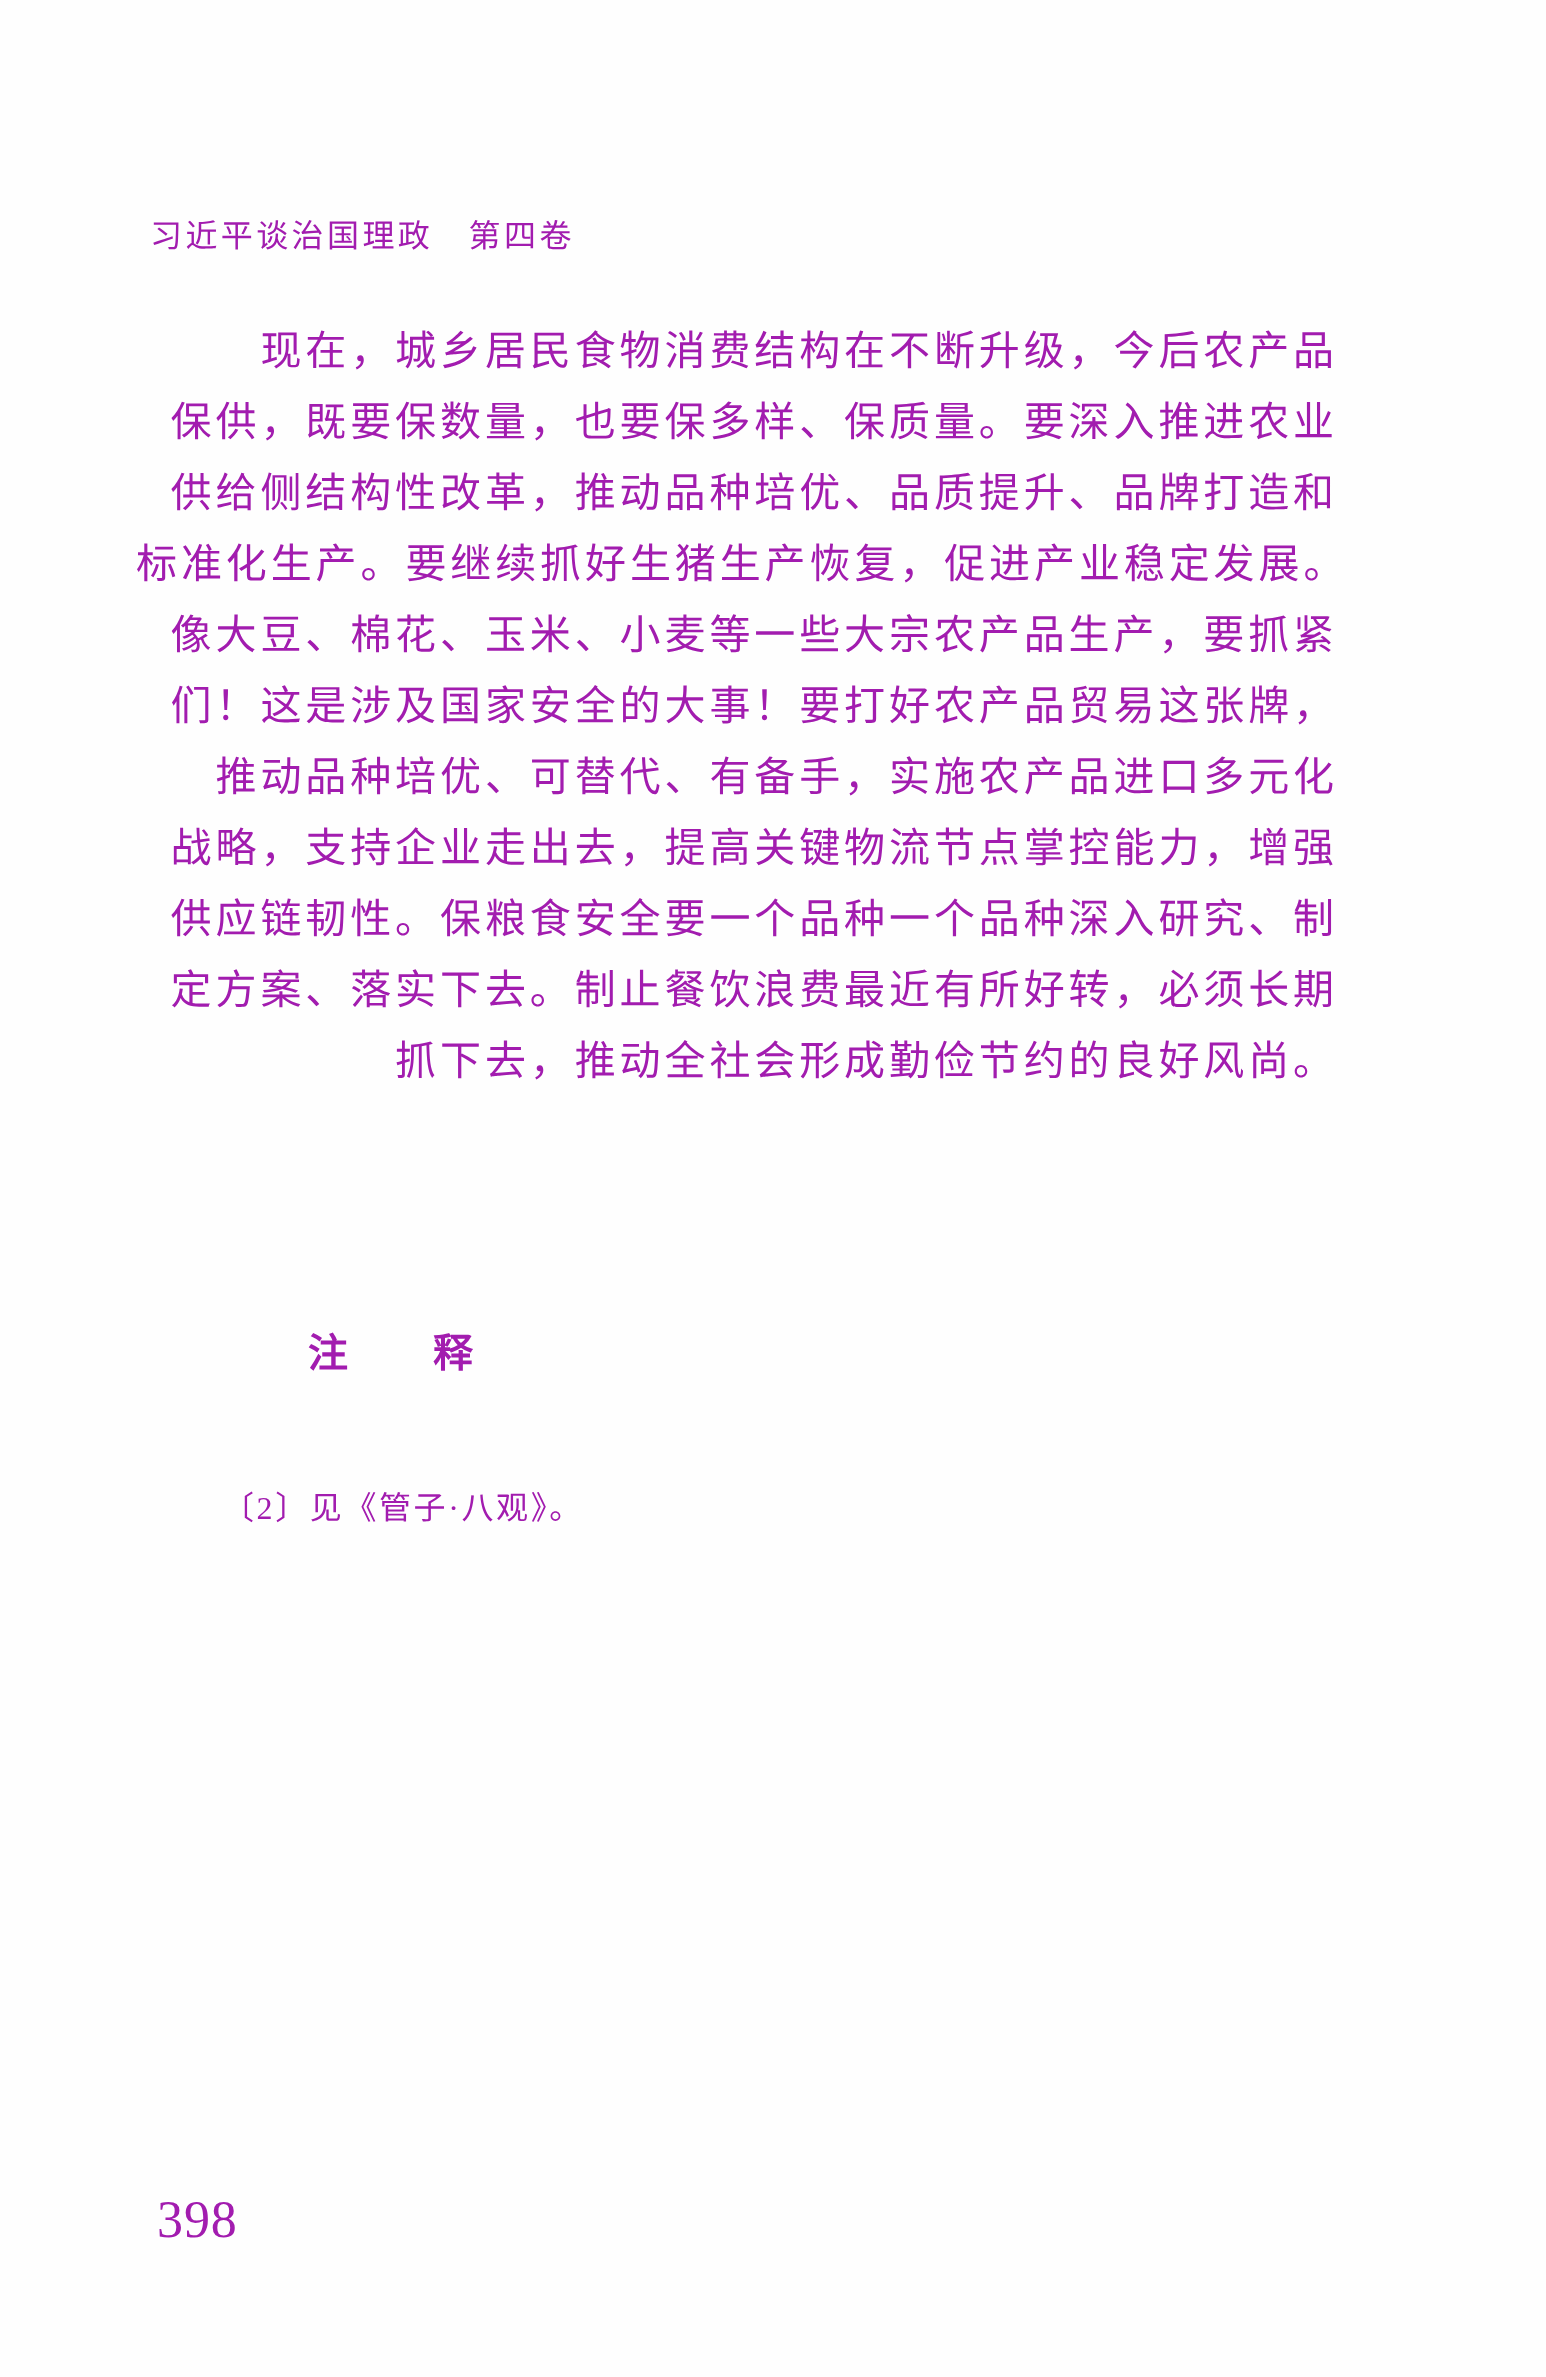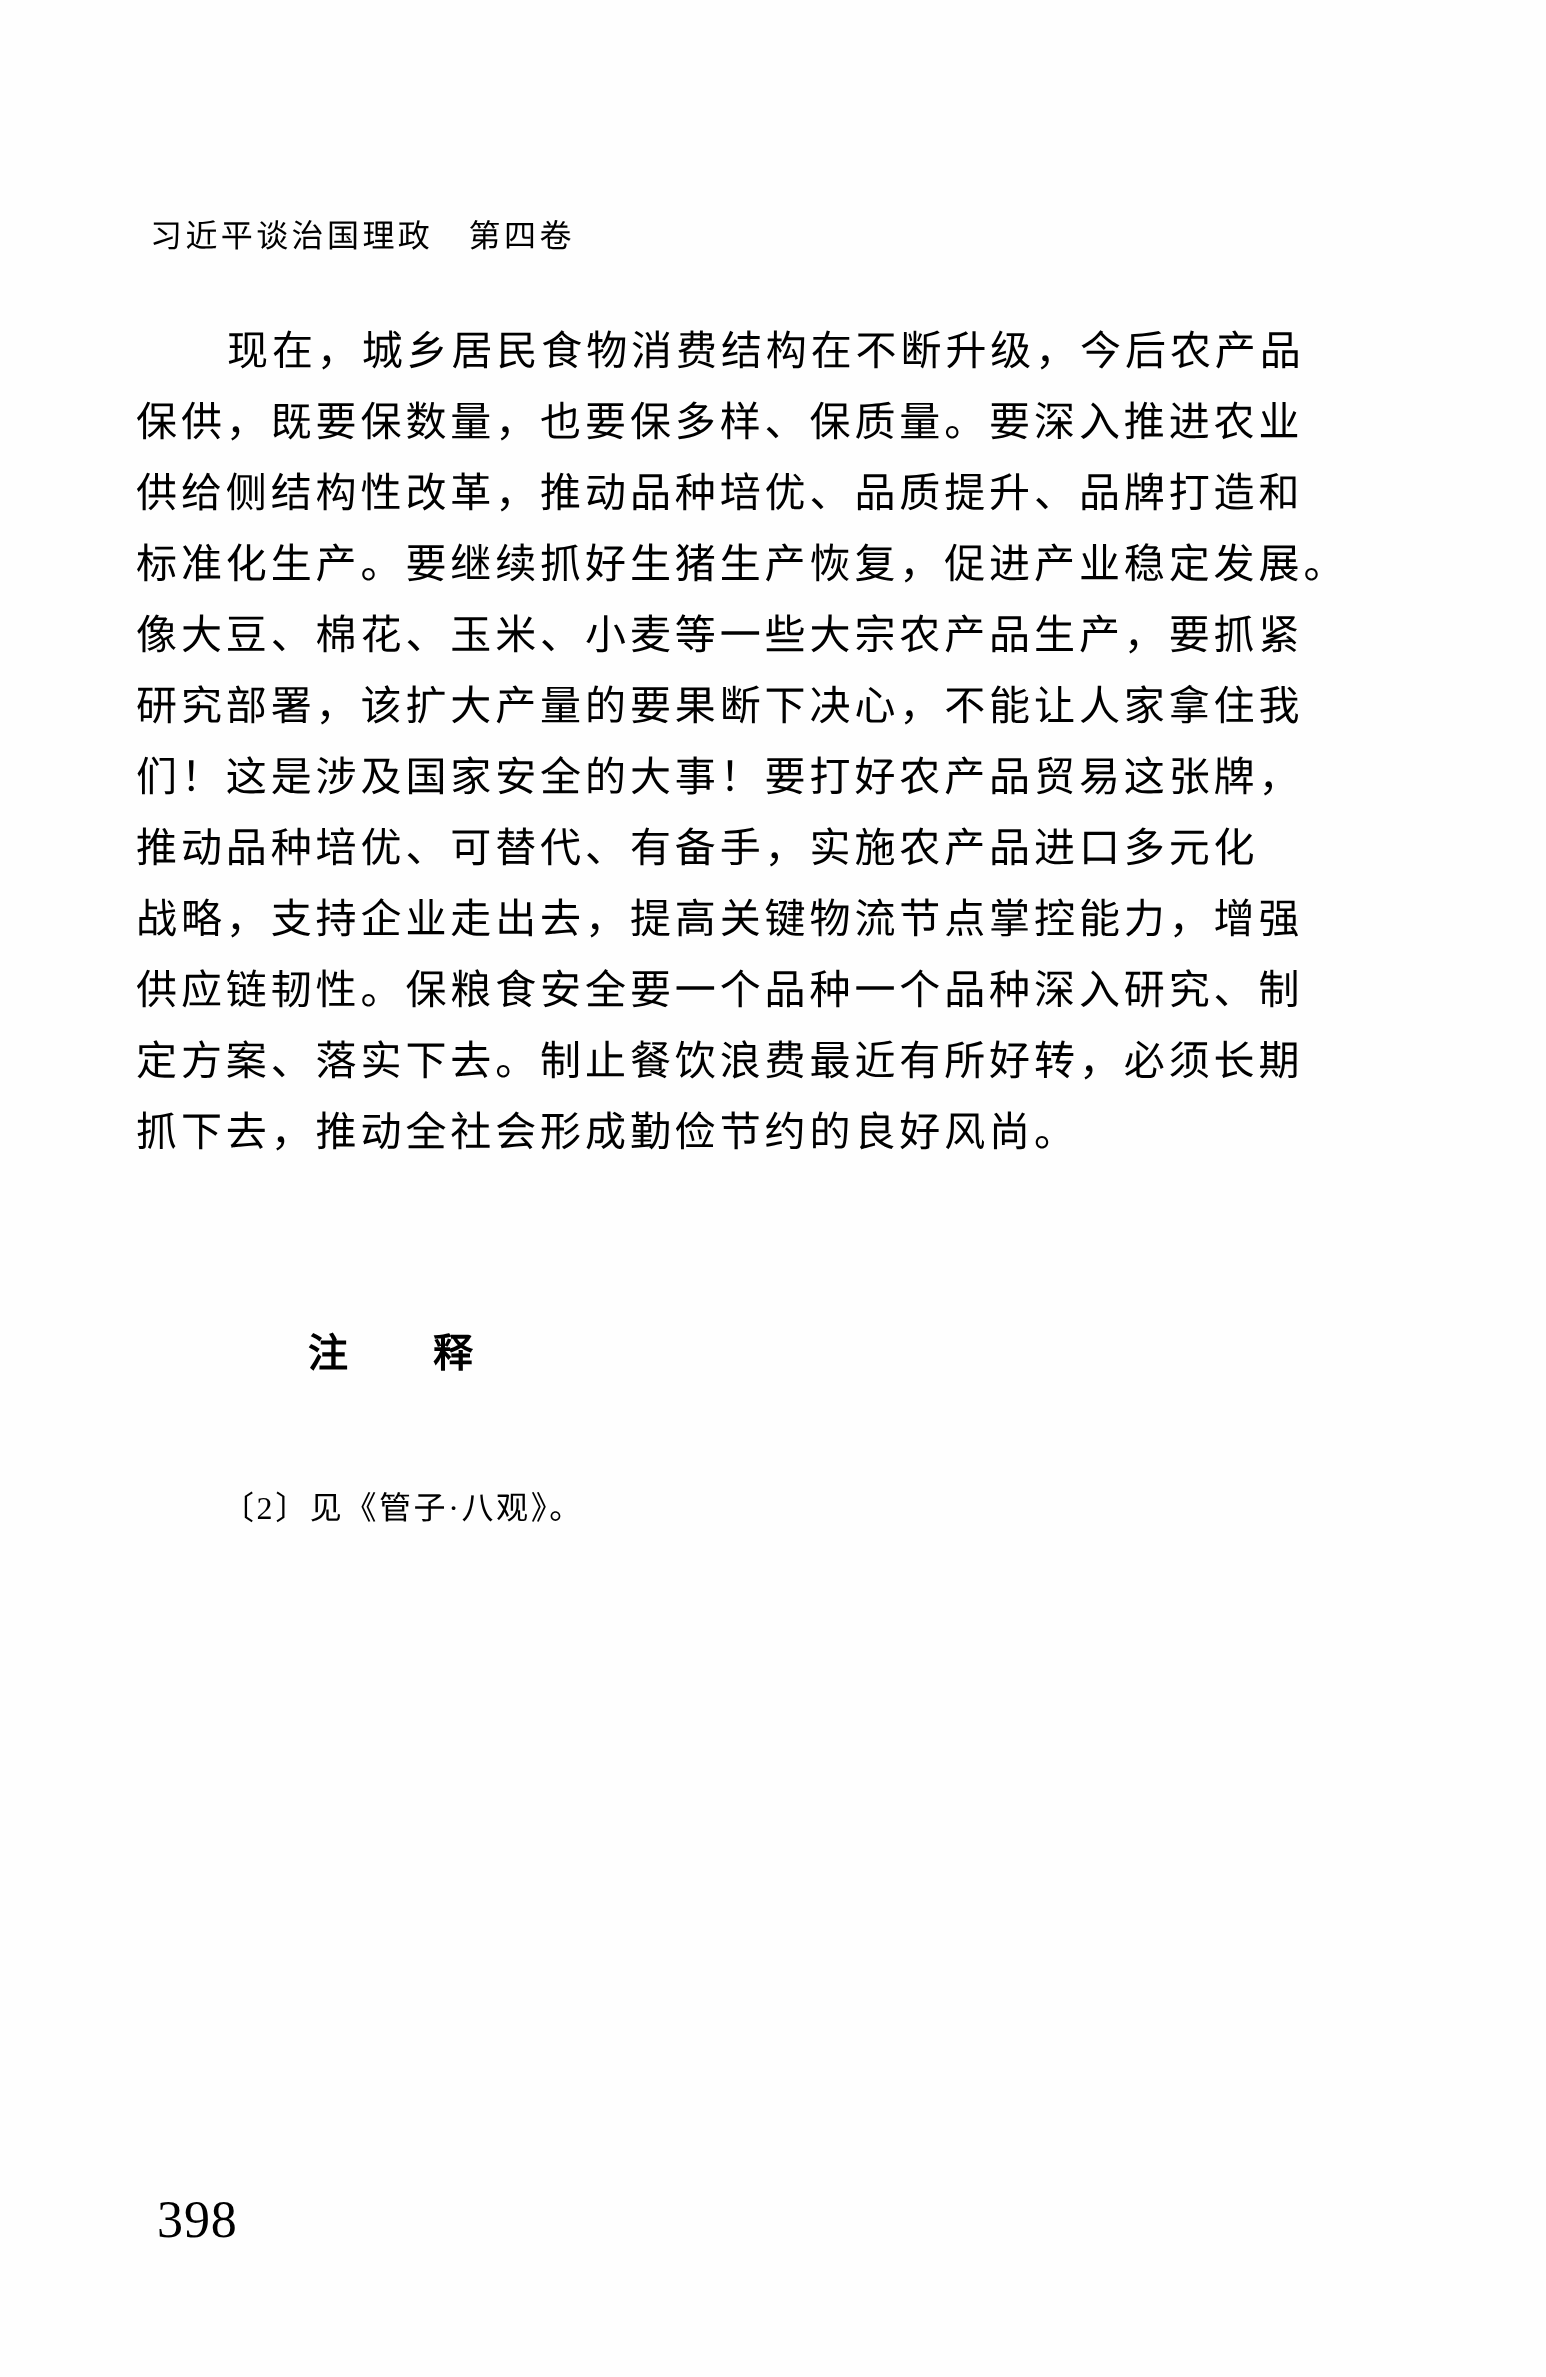--- a/index.html
+++ b/index.html
@@ -1,23 +1,24 @@
 <!DOCTYPE html>
 <html lang="zh-CN" style="font-size:13.7px"><head>
 <meta charset="utf-8">
 <style>
   html, body { margin: 0; padding: 0; background: #e8e8e8; }
   .page {
     position: relative;
     width: 1546px;
     height: 2377px;
     background: #fefefe;
-    color: #000000;
+    color: #a21caf;
     font-family: "Liberation Serif", "DejaVu Serif", serif;
     overflow: hidden;
+    text-align: right;
   }
   .running-head {
     position: absolute;
     left: 150px;
     top: 210px;
     font-size: 32px;
     letter-spacing: 3.4px;
     white-space: nowrap;
   }
   .body-text {
@@ -71,21 +72,20 @@
 <div class="page">
 
   <div class="running-head">习近平谈治国理政　第四卷</div>
 
   <div class="body-text">
     <div class="line indent">现在，城乡居民食物消费结构在不断升级，今后农产品</div>
     <div class="line">保供，既要保数量，也要保多样、保质量。要深入推进农业</div>
     <div class="line">供给侧结构性改革，推动品种培优、品质提升、品牌打造和</div>
     <div class="line">标准化生产。要继续抓好生猪生产恢复，促进产业稳定发展。</div>
     <div class="line">像大豆、棉花、玉米、小麦等一些大宗农产品生产，要抓紧</div>
-    <div class="line">研究部署，该扩大产量的要果断下决心，不能让人家拿住我</div>
     <div class="line">们！这是涉及国家安全的大事！要打好农产品贸易这张牌，</div>
     <div class="line">推动品种培优、可替代、有备手，实施农产品进口多元化</div>
     <div class="line">战略，支持企业走出去，提高关键物流节点掌控能力，增强</div>
     <div class="line">供应链韧性。保粮食安全要一个品种一个品种深入研究、制</div>
     <div class="line">定方案、落实下去。制止餐饮浪费最近有所好转，必须长期</div>
     <div class="line">抓下去，推动全社会形成勤俭节约的良好风尚。</div>
   </div>
 
   <div class="notes-heading">注　　释</div>
 

